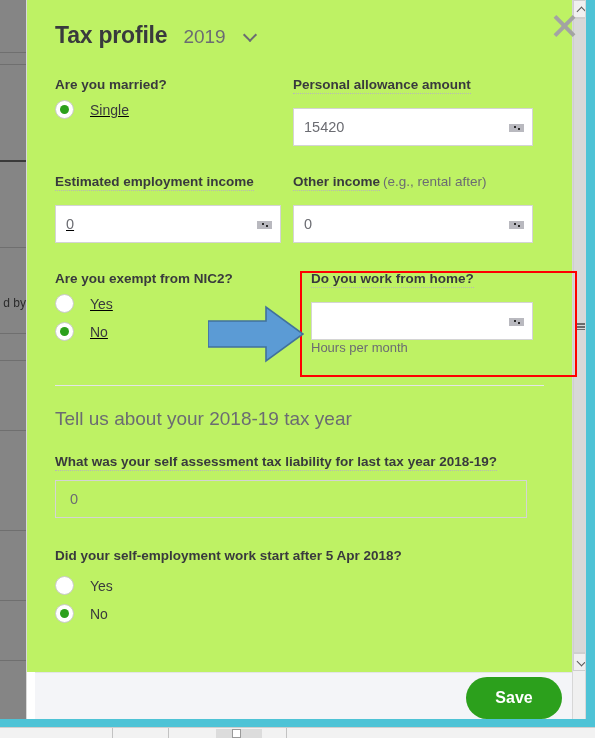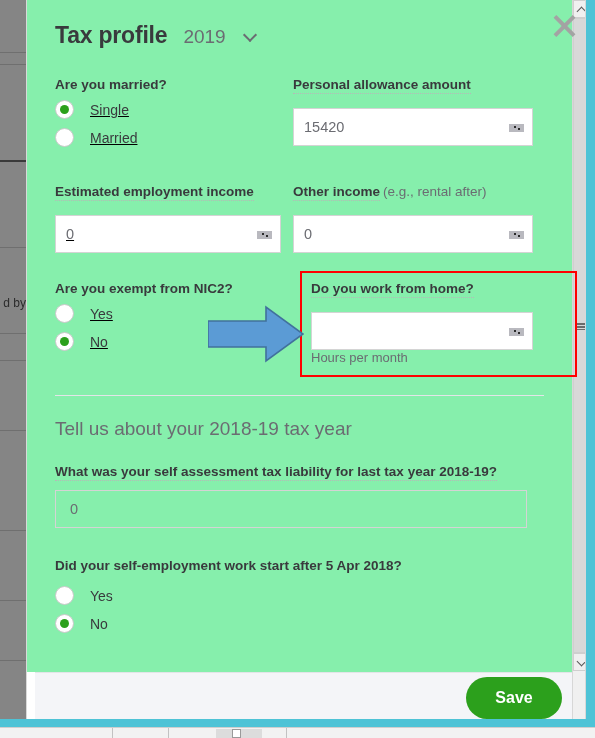--- a/index.html
+++ b/index.html
@@ -117,21 +117,21 @@
   }
 
   #modal-body {
     position: absolute;
     left: 0;
     top: 0;
     width: 545px;
     height: 672px;
     box-sizing: border-box;
     padding: 22px 28px 0 28px;
-    background: #86efac;
+    background: #bef264;
     overflow: hidden;
   }
 
   
   #modal-header {
     display: flex;
     align-items: baseline;
     gap: 16px;
     margin: 0 0 26px 0;
   }
@@ -479,24 +479,20 @@
       </div>
     </div>
 
     <div class="two-col">
       <div class="col-left">
         <div class="field-label">Are you married?</div>
         <div class="radio-row">
           <span class="radio checked"></span>
           <span class="radio-label">Single</span>
         </div>
-        <div class="radio-row">
-          <span class="radio"></span>
-          <span class="radio-label">Married</span>
-        </div>
       </div>
       <div class="col-right">
         <div class="field-label dotted">Personal allowance amount</div>
         <div class="input-box" style="margin-top:6px">
           <span class="val">15420</span>
           <span class="stepper"></span>
         </div>
       </div>
     </div>
 

